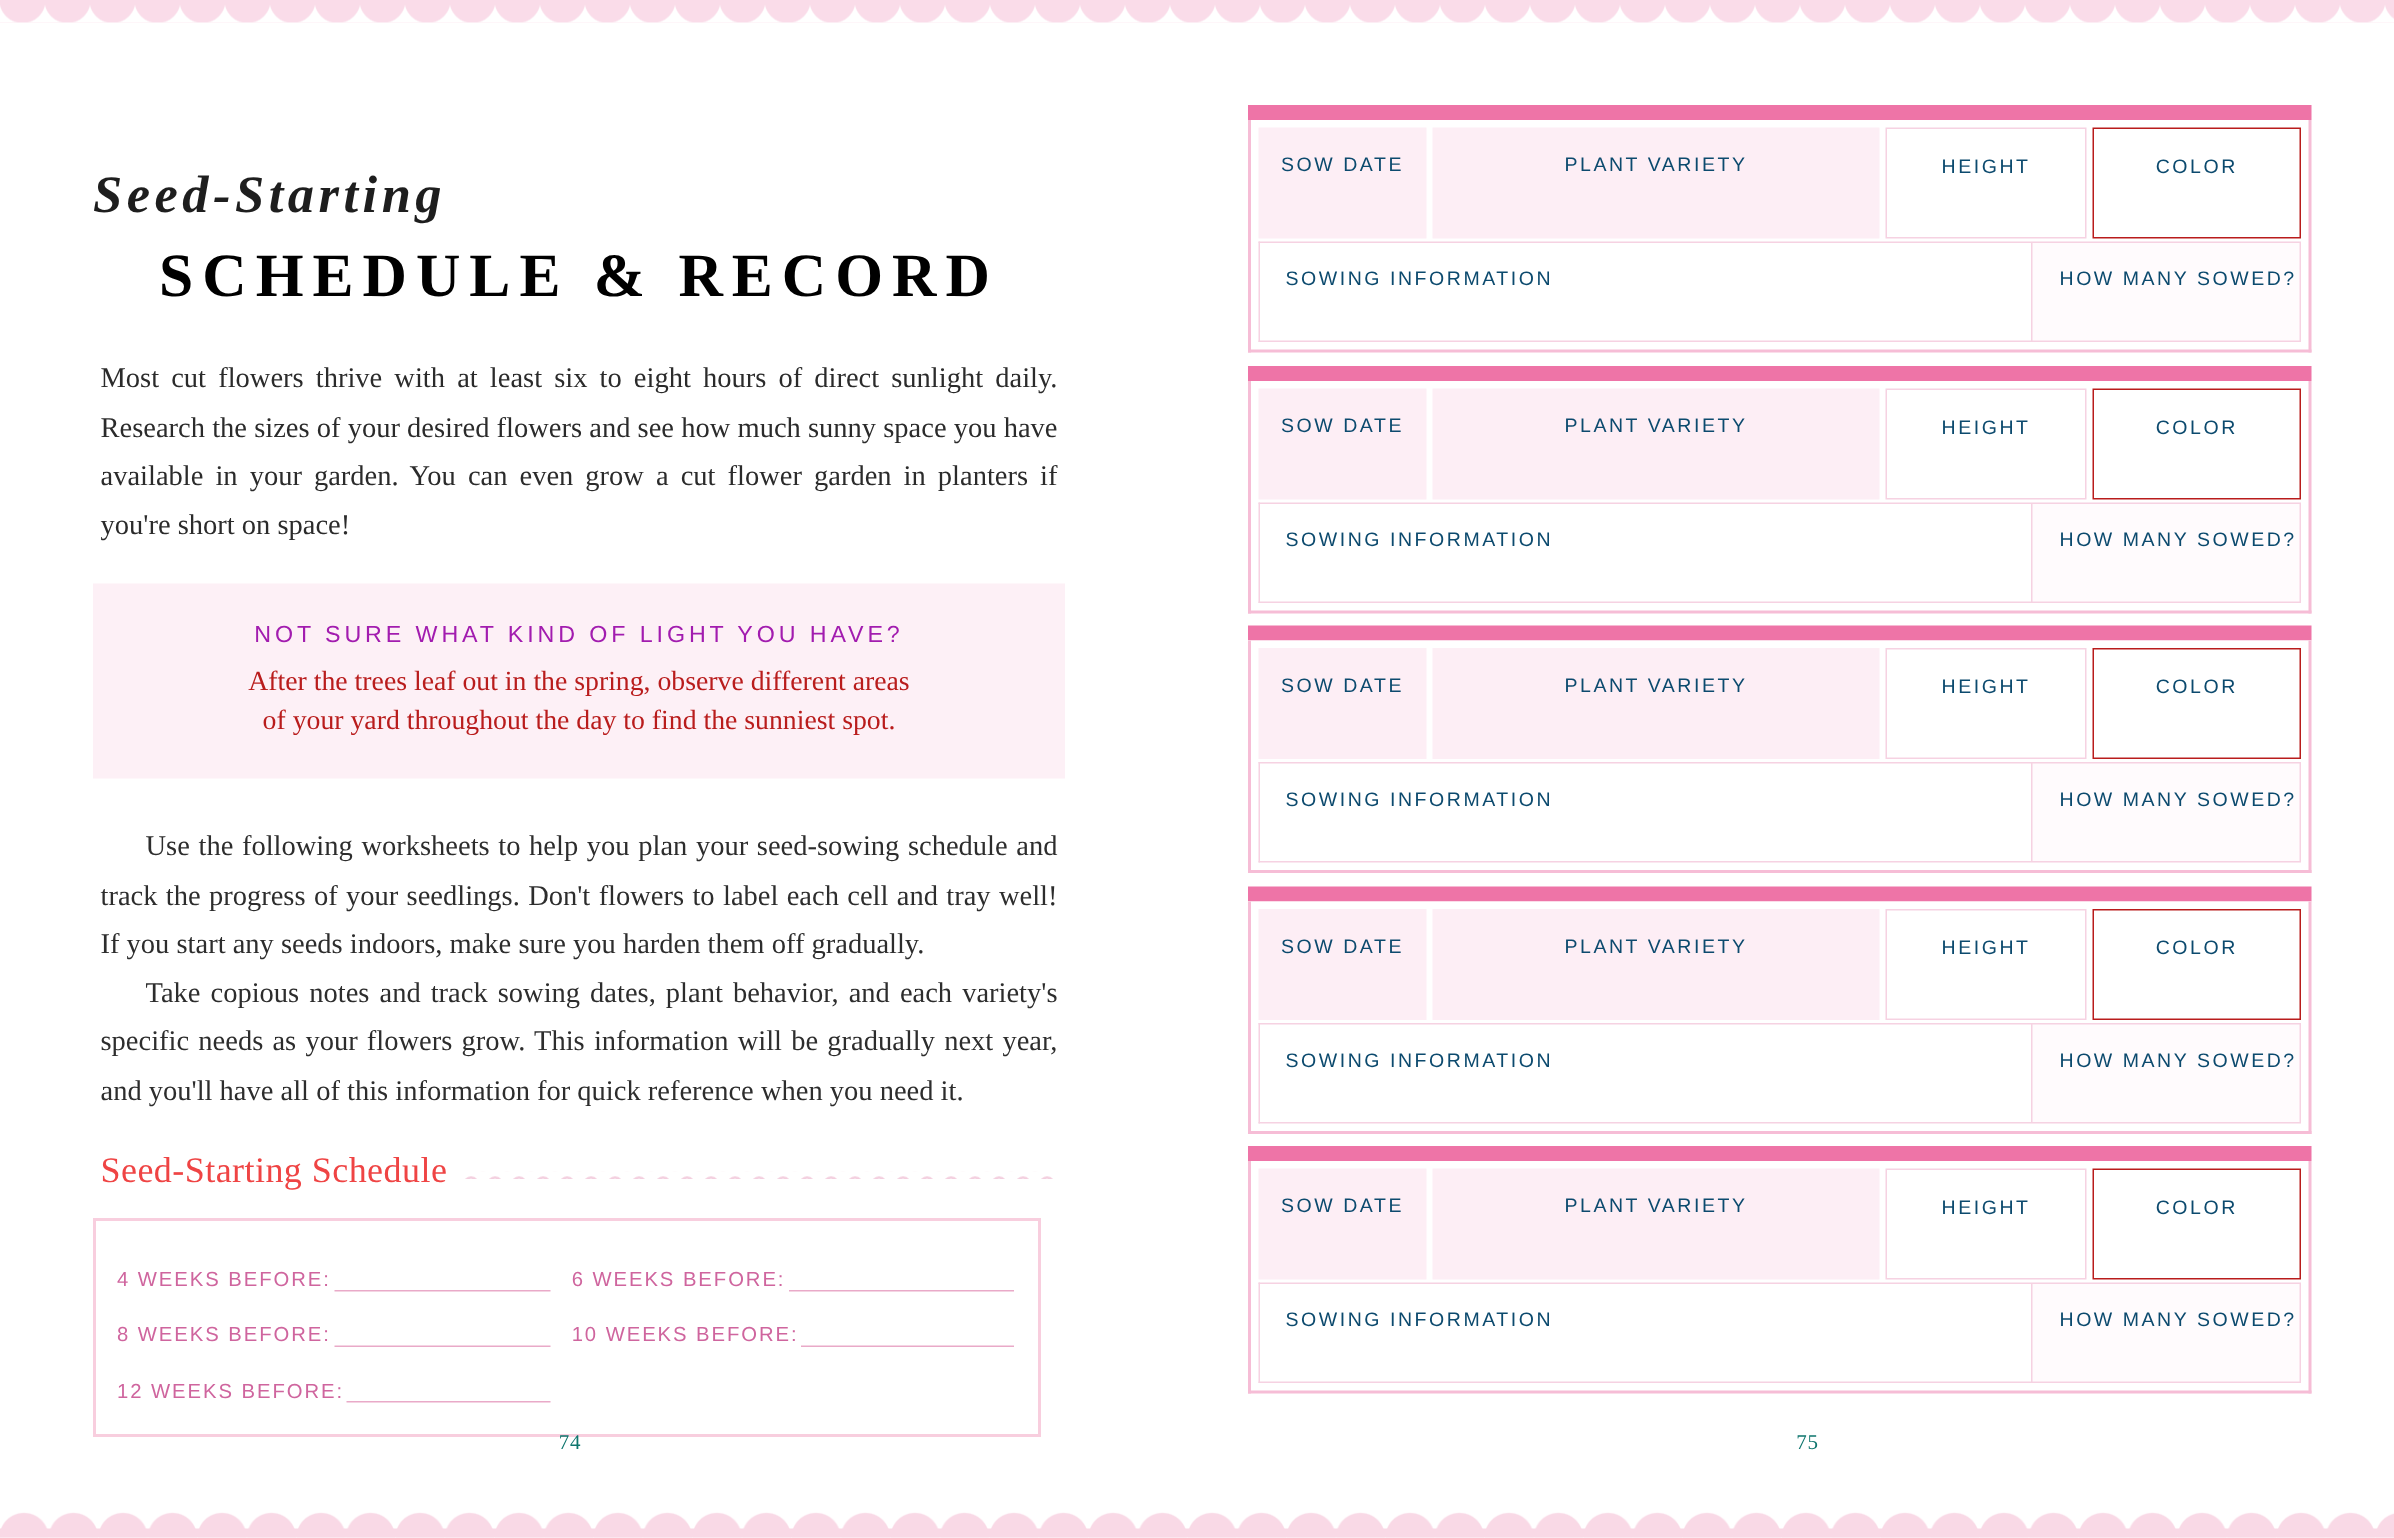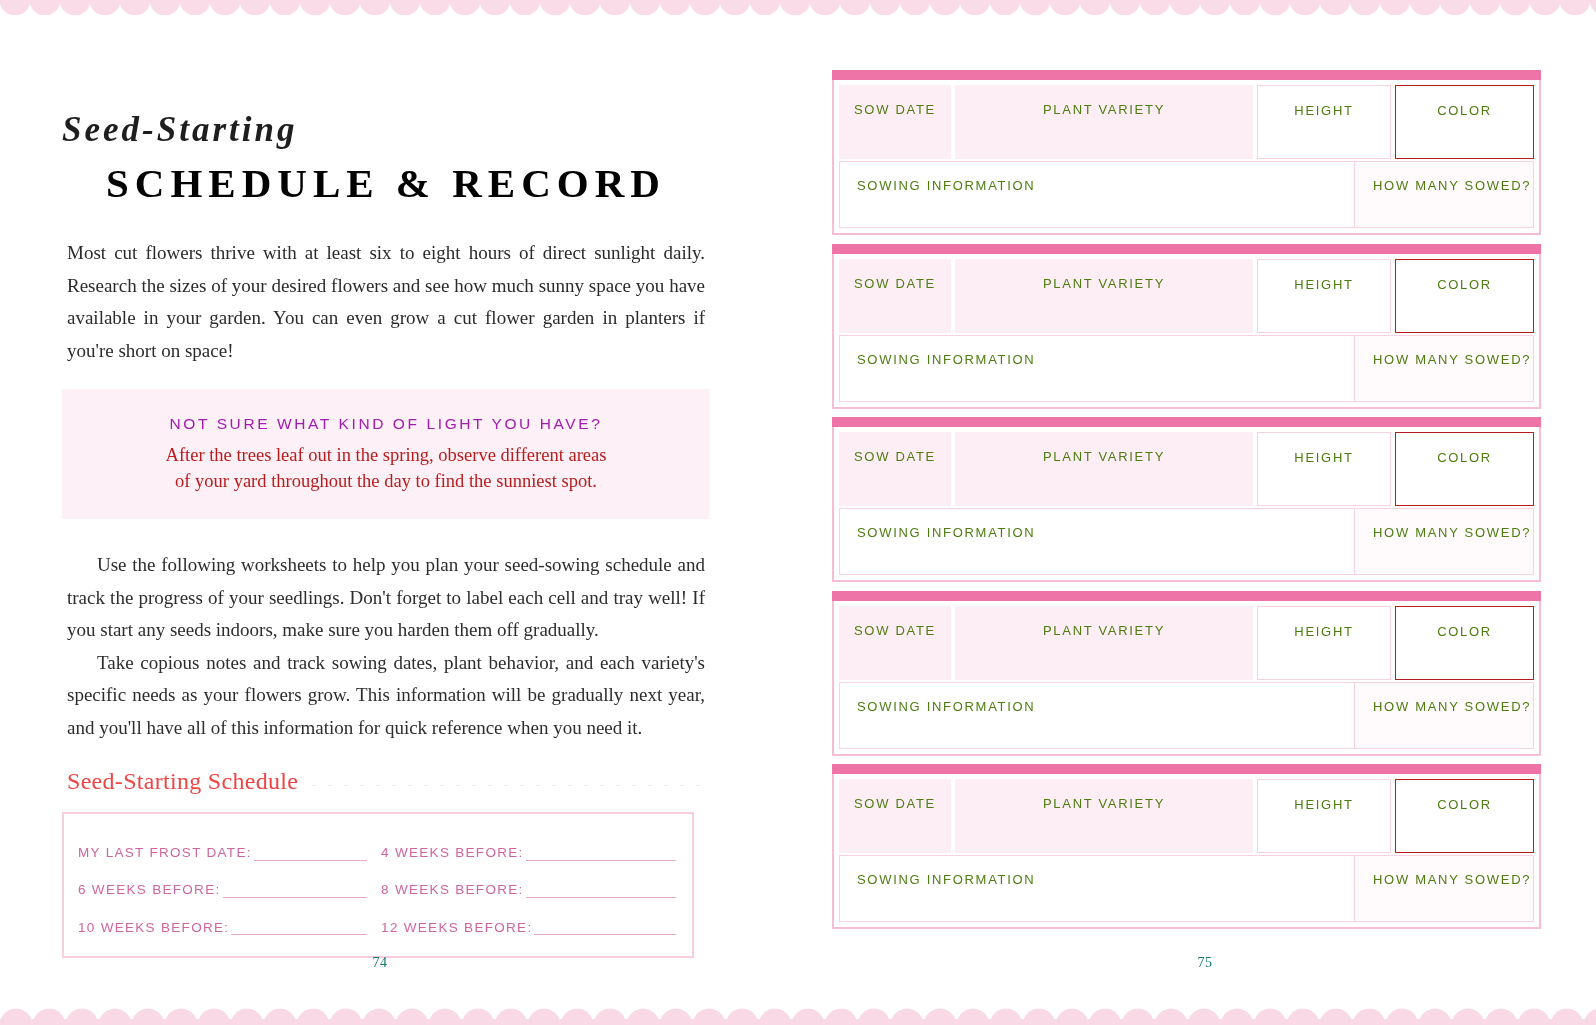--- a/index.html
+++ b/index.html
@@ -63,21 +63,21 @@
   .frost-line { flex:1; border-bottom:1.5px solid #e9aac8; height:16px; margin-left:2px; }
   
   .cards { position:absolute; left:832px; top:70px; width:709px; display:flex; flex-direction:column; gap:8.5px; }
   .card { width:100%; height:165px; }
   .card-bar { height:10px; width:100%; background:#ee74a7; }
   .card-body {
     height:155px; border:2px solid #f6bdd6; border-top:none; padding:5px;
     display:flex; flex-direction:column; gap:2px; background:#ffffff;
   }
   .card-row1 { display:flex; gap:4px; height:74px; }
-  .cell { font-family:"Liberation Sans", sans-serif; font-size:13px; letter-spacing:1.7px; color:#4d7c0f; }
+  .cell { font-family:"Liberation Sans", sans-serif; font-size:13px; letter-spacing:1.7px; color:#0c4a6e; }
   .cell-sow-date { width:112px; background:#fdeef5; text-align:center; padding-top:17px; }
   .cell-plant-variety { width:298px; background:#fdeef5; text-align:center; padding-top:17px; }
   .cell-height { width:134px; background:#ffffff; border:1px solid #f6d2e2; text-align:center; padding-top:17px; }
   .cell-color { flex:1; background:#ffffff; border:1px solid #b91c1c; text-align:center; padding-top:17px; }
   .card-row2 { display:flex; gap:0; flex:1; }
   .cell-sowing-info { flex:1; background:#ffffff; border:1px solid #f6d2e2; border-right:none; padding:16px 0 0 17px; }
   .cell-how-many { width:180px; background:#fffbfd; border:1px solid #f6d2e2; padding:16px 0 0 18px; white-space:nowrap; }
   
   .page-num { position:absolute; font-size:14px; color:#0f766e; letter-spacing:0.5px; }
   .page-num-left { top:955px; left:56px; width:648px; text-align:center; }
@@ -95,43 +95,39 @@
 
   <div class="callout">
     <div class="callout-heading">NOT SURE WHAT KIND OF LIGHT YOU HAVE?</div>
     <div class="callout-body">
       <div>After the trees leaf out in the spring, observe different areas</div>
       <div>of your yard throughout the day to find the sunniest spot.</div>
     </div>
   </div>
 
   <div class="body-paras">
-    <p>Use the following worksheets to help you plan your seed-sowing schedule and track the progress of your seedlings. Don't forget to label each cell and tray well! If you start any seeds indoors, make sure you harden them off gradually.</p>
+    <p>Use the following worksheets to help you plan your seed-sowing schedule and track the progress of your seedlings. Don't flowers to label each cell and tray well! If you start any seeds indoors, make sure you harden them off gradually.</p>
     <p>Take copious notes and track sowing dates, plant behavior, and each variety's specific needs as your flowers grow. This information will be gradually next year, and you'll have all of this information for quick reference when you need it.</p>
   </div>
 
   <div class="section-row">
     <span class="section-heading">Seed-Starting Schedule</span>
     <span class="wave-wrap">
       <svg width="420" height="9" xmlns="http://www.w3.org/2000/svg">
         <defs>
           <pattern id="wave" width="16" height="9" patternUnits="userSpaceOnUse">
             <path d="M0 6 Q4 2 8 6 T16 6" fill="none" stroke="#f3cede" stroke-width="1.6"></path>
           </pattern>
         </defs>
         <rect width="420" height="9" fill="url(#wave)"></rect>
       </svg>
     </span>
   </div>
 
   <div class="frost-box">
-  <div class="frost-field">
-    <span class="frost-label">MY LAST FROST DATE:</span>
-    <span class="frost-line"></span>
-  </div>
 
   <div class="frost-field">
     <span class="frost-label">4 WEEKS BEFORE:</span>
     <span class="frost-line"></span>
   </div>
 
   <div class="frost-field">
     <span class="frost-label">6 WEEKS BEFORE:</span>
     <span class="frost-line"></span>
   </div>

